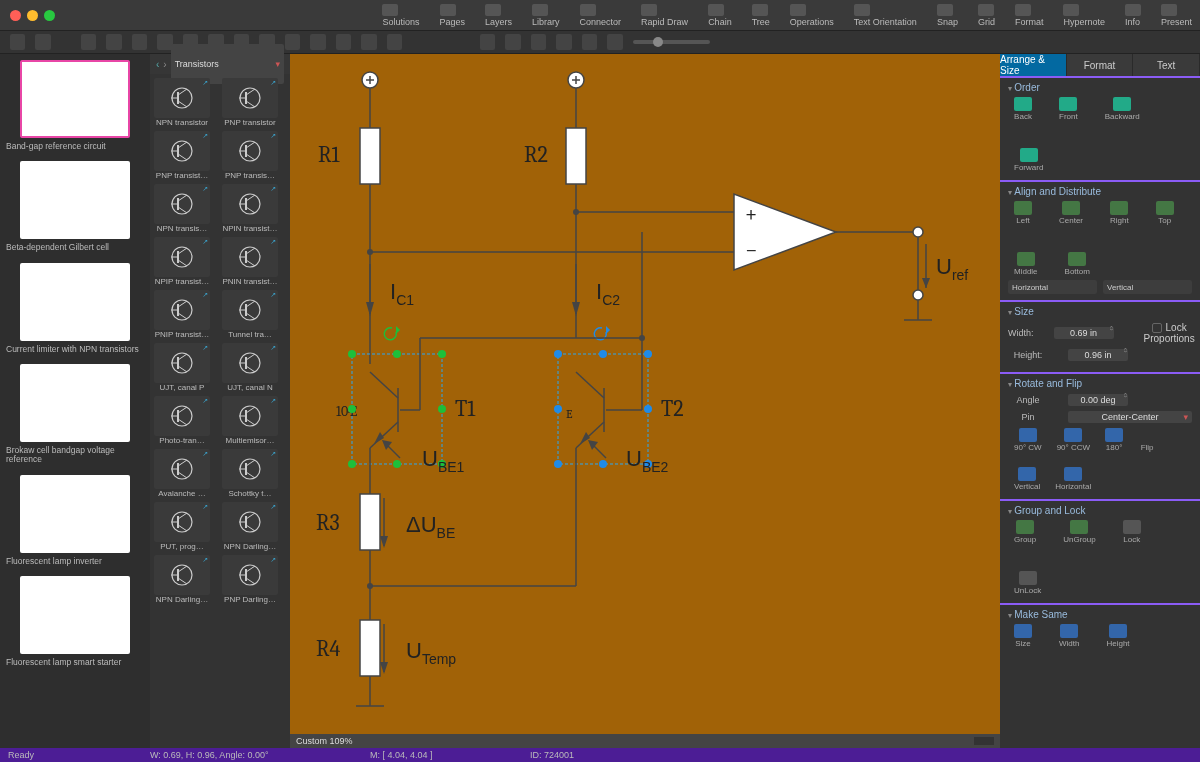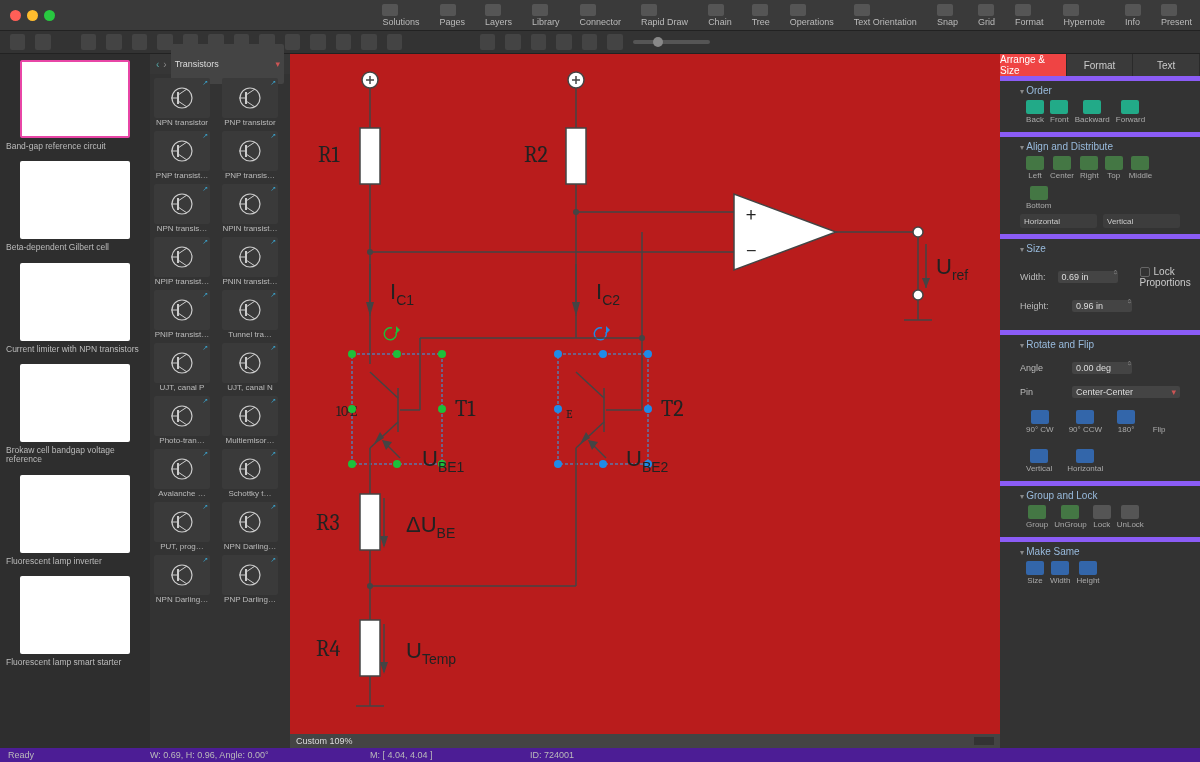--- a/index.html
+++ b/index.html
@@ -36,54 +36,54 @@
   .libhead .sel { flex: 1; background: #444; color: #ddd; font-size: 9px; padding: 15px 4px; border-radius: 2px; position: relative; }
   .libhead .sel:after { content: "▾"; position: absolute; right: 4px; color: #c55; }
   .libgrid { padding: 4px; display: grid; grid-template-columns: 1fr 1fr; gap: 2px 4px; }
   .libcell { text-align: center; margin-bottom: 2px; }
   .libcell .sym { width: 56px; height: 40px; background: #3a3a3a; border-radius: 2px; display: flex; align-items: center; justify-content: center; position: relative; }
   .libcell .sym:after { content: "↗"; position: absolute; top: 1px; right: 2px; color: #3aa0c8; font-size: 7px; }
   .libcell .sym svg { width: 30px; height: 26px; }
   .libcell .lbl { font-size: 8px; color: #bbb; white-space: nowrap; overflow: hidden; text-overflow: ellipsis; max-width: 56px; }
 
   
-  .canvas { position: absolute; left: 290px; top: 54px; right: 200px; bottom: 14px; background: #b91c1c; overflow: hidden; }
+  .canvas { position: absolute; left: 290px; top: 54px; right: 200px; bottom: 14px; background: #a16207; overflow: hidden; }
   .canvas svg { width: 100%; height: 100%; }
   .clabel { font-family: "Cambria", "Times New Roman", serif; font-size: 22px; fill: #222; }
   .clabel .sub { font-size: 14px; }
   .opamp { fill: #fff; stroke: #444; stroke-width: 1.5; }
   .wire { stroke: #444; stroke-width: 1.5; fill: none; }
   .dot { fill: #444; }
   .handle-g { fill: #1dbf3a; } .handle-b { fill: #1f8be8; }
   .selbox { fill: none; stroke: #2aa6f2; stroke-dasharray: 3 2; stroke-width: 1; }
   .refresh { fill: none; stroke: #1dbf3a; stroke-width: 1.5; }
 
   
   .zoom { position: absolute; left: 290px; right: 200px; bottom: 14px; height: 14px; background: #444; color: #ddd; font-size: 9px; padding: 0 6px; display: flex; align-items: center; }
   .zoom .pct { }
   .zoom .sbar { margin-left: auto; width: 20px; height: 8px; background: #333; }
 
   
   .inspector { position: absolute; right: 0; top: 54px; bottom: 14px; width: 200px; background: #333; font-size: 10px; color: #ccc; overflow: hidden; }
   .tabs { display: flex; height: 22px; }
   .tabs .tab { flex: 1; background: #3a3a3a; display: flex; align-items: center; justify-content: center; font-size: 10px; cursor: pointer; border-right:1px solid #2a2a2a;}
-  .tabs .tab.active { background: #ef4444; color: #fff; }
-  .sect { padding: 4px 20px 6px; border-top: 5px solid #8b5cf6; }
+  .tabs .tab.active { background: #0369a1; color: #fff; }
+  .sect { padding: 4px 8px 6px; border-top: 2px solid #8b5cf6; }
   .sect h4 { font-size: 10px; font-weight: 500; color: #9bd; margin-bottom: 4px; }
   .sect h4:before { content: "▾ "; color: #888; font-size: 8px; }
-  .iconrow { display: flex; gap: 6px; justify-content: flex-start; margin: 2px 0 2px 6px; flex-wrap: wrap;}
+  .iconrow { display: flex; gap: 27px; justify-content: flex-start; margin: 2px 0 2px 6px; flex-wrap: wrap;}
   .iconbtn { display: flex; flex-direction: column; align-items: center; cursor: pointer; }
   .iconbtn .ibox { width: 18px; height: 14px; background: #474; border-radius: 2px; margin-bottom: 1px; }
   .iconbtn.blue .ibox { background: #36a; }
   .iconbtn.teal .ibox { background: #2a8; }
   .iconbtn.grey .ibox { background: #555; }
   .iconbtn .ilbl { font-size: 8px; color: #aaa; }
   .distrow { display:flex; gap:6px; margin-top:4px;}
   .distrow .dist { flex:1; background:#3d3d3d; height:14px; font-size:8px; display:flex; align-items:center; padding:0 4px; border-radius:2px;}
-  .field { display: flex; align-items: center; margin: 12px 0; gap: 12px; }
+  .field { display: flex; align-items: center; margin: 5px 0; gap: 20px; text-align: center; }
   .field .flbl { width: 40px; font-size: 9px; color: #bbb; }
   .field .fval { flex: 0 0 60px; background: #444; color: #ddd; font-size: 9px; padding: 1px 4px; border-radius: 2px; position: relative; }
   .field .fval:after { content: "‹›"; position: absolute; right: 2px; top: 0; color: #888; font-size: 7px; transform: rotate(90deg); transform-origin: right; }
   .chk { width: 10px; height: 10px; border: 1px solid #666; border-radius: 2px; display: inline-block; margin-right: 4px; vertical-align: middle; }
   .sel2 { background: #444; color: #ddd; font-size: 9px; padding: 1px 4px; border-radius: 2px; flex:1; position: relative; }
   .sel2:after { content: "▾"; position: absolute; right: 4px; color: #c55; }
 
   
   .status { position: absolute; left: 0; right: 0; bottom: 0; height: 14px; background: #4c1d95; color: #bbb; font-size: 9px; display: flex; align-items: center; padding: 0 8px; gap: 40px; }
   .status .mid { position: absolute; left: 370px; }

